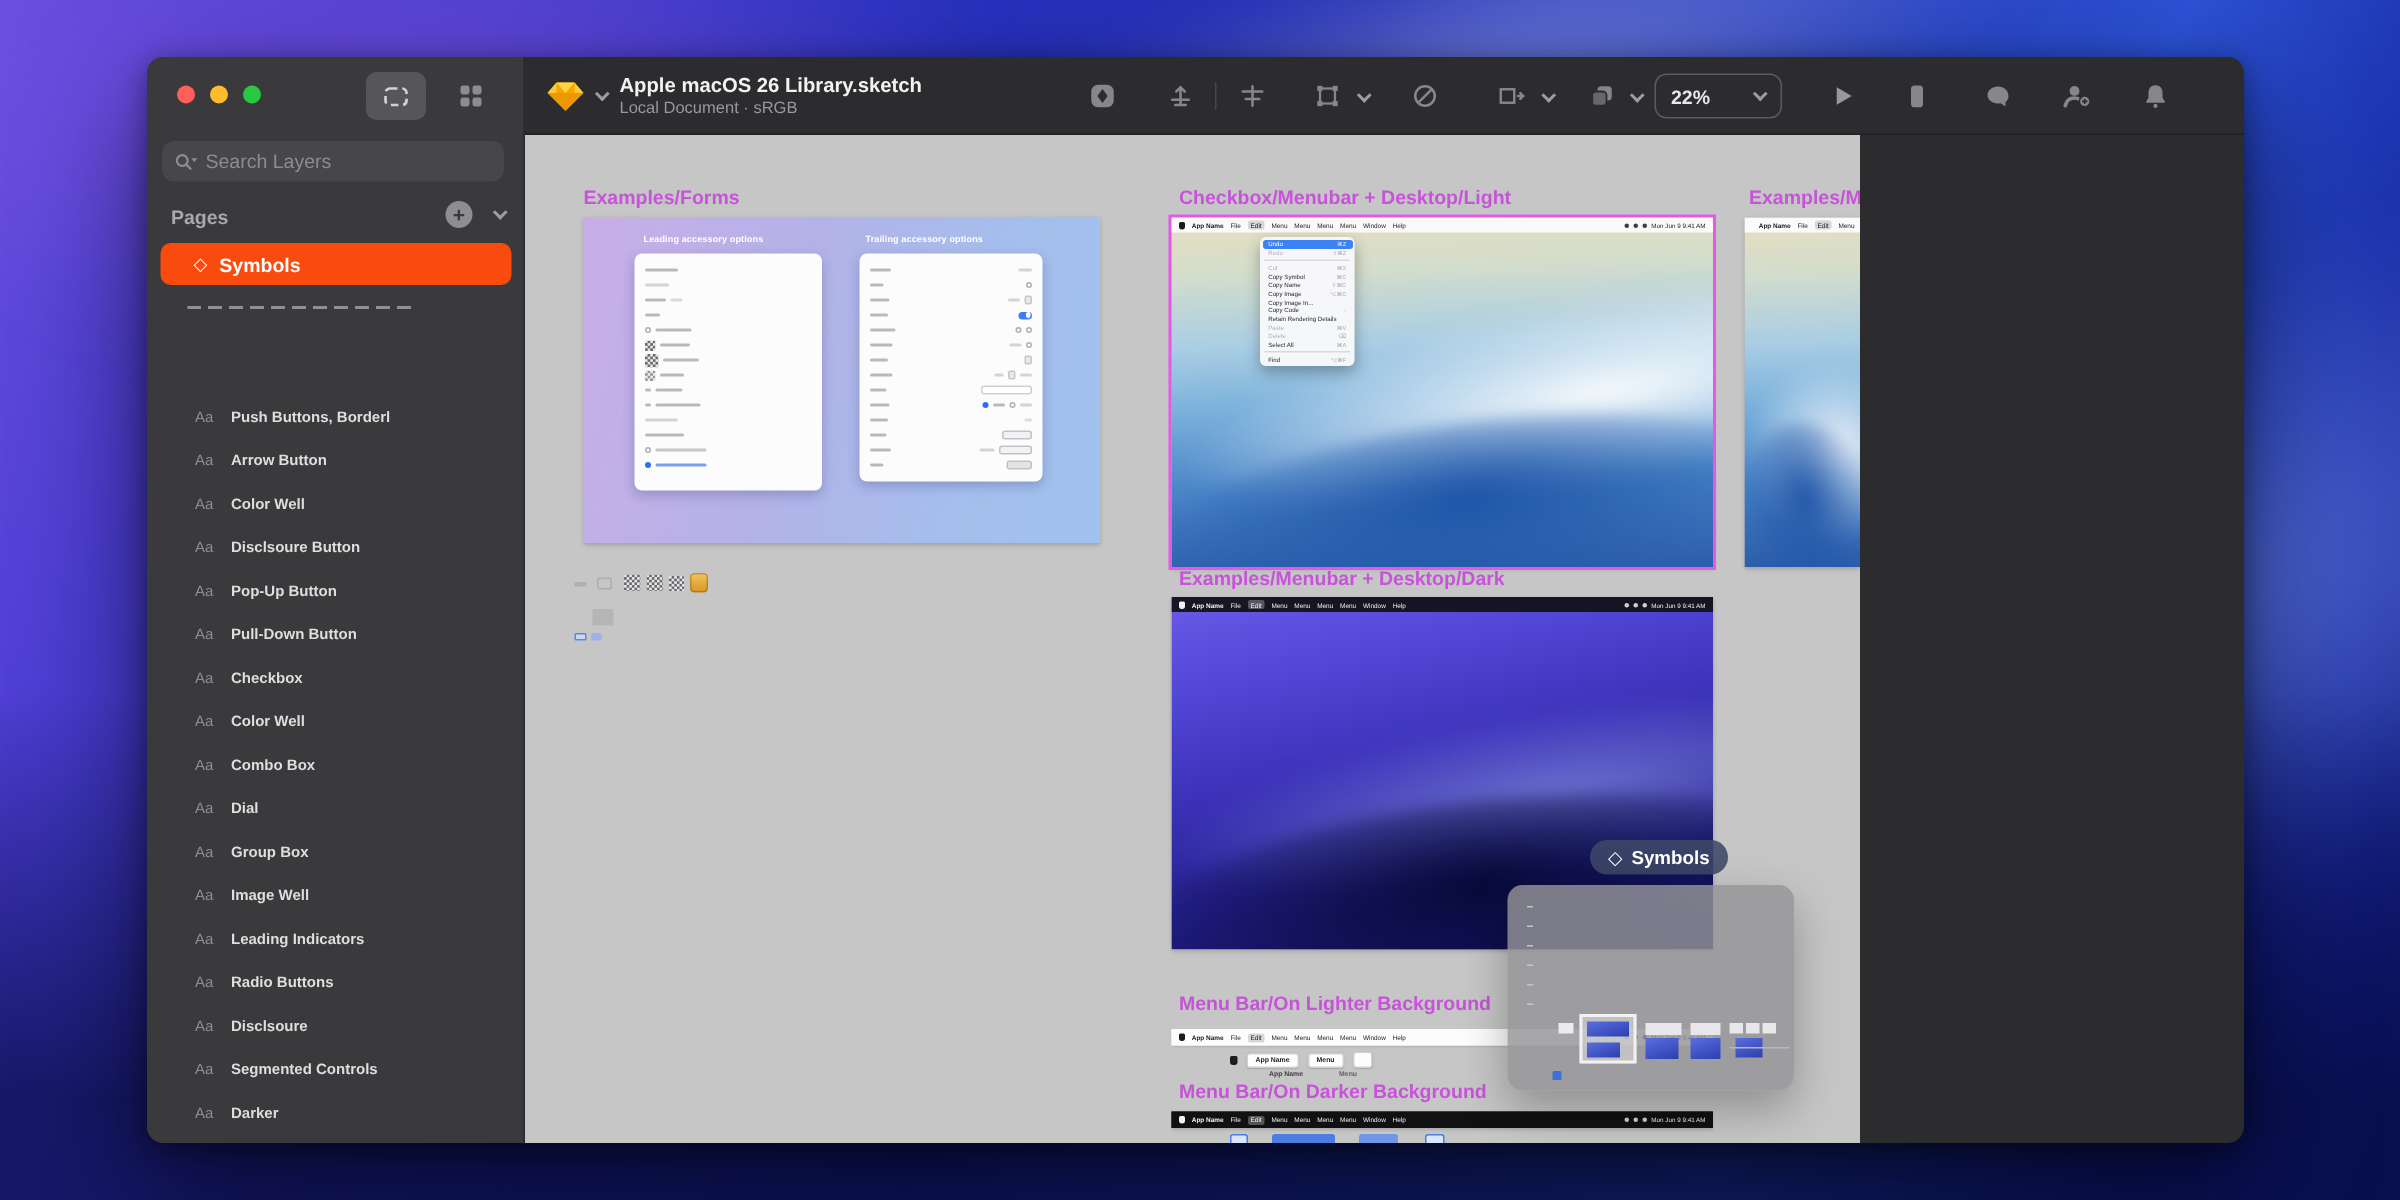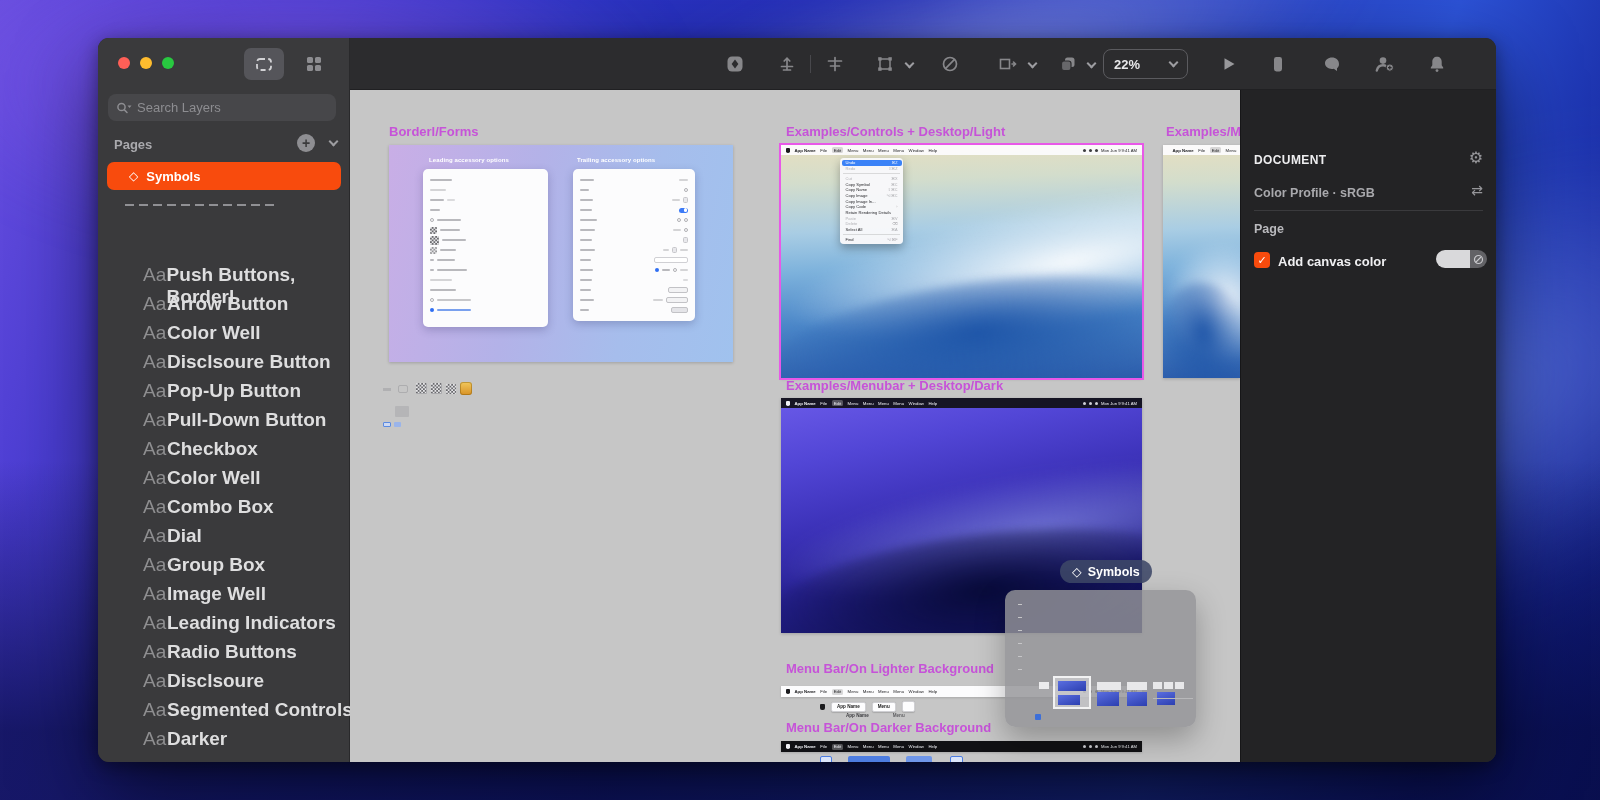--- a/index.html
+++ b/index.html
@@ -33,21 +33,21 @@
   .pgplus{position:absolute;right:34px;top:96px;width:18px;height:18px;border-radius:50%;background:#8e8e92;color:#3a3a3c;
     font-size:14px;font-weight:700;display:flex;align-items:center;justify-content:center;line-height:1;}
   .chv{display:inline-block;width:7px;height:7px;border-right:2px solid #9d9da1;border-bottom:2px solid #9d9da1;transform:rotate(45deg);}
   .pgchv{position:absolute;right:12px;top:100px;}
   .prow{position:absolute;left:9px;width:234px;height:28px;border-radius:7px;display:flex;align-items:center;gap:8px;
     padding-left:22px;color:#ececee;font-size:13px;font-weight:600;}
   .prow.sel{background:#f84b0d;color:#fff;}
   .dashes{position:absolute;left:27px;top:166px;width:152px;height:2px;
     background:repeating-linear-gradient(90deg,#909094 0 9px,transparent 9px 14px);}
   .sblist{position:absolute;left:0;top:226px;right:0;bottom:0;}
-  .sbi{position:absolute;left:16px;width:100%;height:28px;display:flex;color:#dededf;font-size:19px;font-weight:600;}
+  .sbi{position:absolute;left:3px;width:100%;height:28px;display:flex;align-items:center;color:#dededf;font-size:10px;font-weight:600;}
   .sbi .aa{color:#8e8e90;font-weight:400;width:24px;margin-left:29px;}
   
   .tb{position:absolute;left:252px;top:0;right:0;height:52px;background:#2c2c2e;border-bottom:1px solid #202022;}
   .doc{position:absolute;left:14px;top:0;height:52px;display:flex;align-items:center;gap:8px;}
   .ttl{line-height:1.25;}
   .ttl .t1{color:#f2f2f3;font-size:13.5px;font-weight:700;}
   .ttl .t2{color:#98989c;font-size:11px;}
   .tic{position:absolute;top:16px;width:20px;height:20px;}
   .tsep{position:absolute;top:17px;width:1px;height:18px;background:#48484c;}
   .zoombox{position:absolute;left:753px;top:11px;width:85px;height:30px;border:1px solid #5b5b5f;border-radius:8px;
@@ -263,20 +263,33 @@
           <span>Segmented Controls</span>
         </div>
       <div class="sbi" style="top:464px">
           <span class="aa">Aa</span>
           <span>Darker</span>
         </div>
     </div>
   </div>
 
   <div class="tb">
+    <div class="doc">
+      <svg width="26" height="24" viewBox="0 0 26 24">
+        <path d="M7 3h12l6 7-12 12L1 10z" fill="#f7a500"></path>
+        <path d="M7 3h12l-6 7z" fill="#ffd447"></path>
+        <path d="M1 10h24L13 22z" fill="#e88c00" opacity=".55"></path>
+        <path d="M7 3L1 10h6zM19 3l6 7h-6z" fill="#ffc933"></path>
+      </svg>
+      <span class="chv" style="margin-top:-4px"></span>
+      <div class="ttl">
+        <div class="t1">Apple macOS 26 Library.sketch</div>
+        <div class="t2">Local Document · sRGB</div>
+      </div>
+    </div>
 
     <span class="tic" style="left:375px">
       <svg width="20" height="20" viewBox="0 0 20 20">
           <rect x="2.5" y="2.5" width="15" height="15" rx="4.5" fill="#87878a"></rect>
           <path d="M10 5.4l3.4 4.6L10 14.6 6.6 10z" fill="#2c2c2e"></path>
         </svg>
     </span>
     <span class="tic" style="left:427px">
       <svg width="20" height="20" viewBox="0 0 20 20" stroke="#87878a" stroke-width="1.7" fill="none" stroke-linecap="round">
         <path d="M10 4.5v11M7.2 7l2.8-2.8L12.8 7"></path>
@@ -351,22 +364,22 @@
     <span class="tic" style="left:1077px">
       <svg width="20" height="20" viewBox="0 0 20 20">
         <path d="M10 2.8c-2.9 0-4.7 2.1-4.7 5v3.4L3.8 13.6v.9h12.4v-.9l-1.5-2.4V7.8c0-2.9-1.8-5-4.7-5z" fill="#87878a"></path>
         <circle cx="10" cy="16.6" r="1.4" fill="#87878a"></circle>
       </svg>
     </span>
   </div>
 
   <div class="cv">
 
-    <div class="ablabel" style="left:39px;top:34px">Borderl/Forms</div>
-    <div class="ablabel" style="left:436px;top:34px">Examples/Controls + Desktop/Light</div>
+    <div class="ablabel" style="left:39px;top:34px">Examples/Forms</div>
+    <div class="ablabel" style="left:436px;top:34px">Checkbox/Menubar + Desktop/Light</div>
     <div class="ablabel" style="left:816px;top:34px">Examples/Me</div>
     <div class="ablabel" style="left:436px;top:288px">Examples/Menubar + Desktop/Dark</div>
     <div class="ablabel" style="left:436px;top:571px">Menu Bar/On Lighter Background</div>
     <div class="ablabel" style="left:436px;top:630px">Menu Bar/On Darker Background</div>
 
     <div class="board forms">
       <div class="fhead" style="left:40px">Leading accessory options</div>
       <div class="fhead" style="left:188px">Trailing accessory options</div>
       <div class="fcard" style="left:34px;top:24px;width:125px;height:158px">
         <div class="frow">
@@ -766,32 +779,13 @@
       <div style="left:122px;top:102px;width:20px;height:14px" class="gth"></div>
       <div style="left:148px;top:92px;width:9px;height:7px" class="gbar"></div>
       <div style="left:159px;top:92px;width:9px;height:7px" class="gbar"></div>
       <div style="left:170px;top:92px;width:9px;height:7px" class="gbar"></div>
       <div style="left:152px;top:102px;width:18px;height:13px" class="gth"></div>
       <div style="left:148px;top:108px;width:40px;height:1px;background:#b8b8ba"></div>
       <div style="left:30px;top:124px;width:6px;height:6px;background:#3d6fd8;border-radius:1px"></div>
     </div>
   </div>
 
-  <div class="ins">
-    <div class="hd">DOCUMENT</div>
-    <div class="gear">⚙</div>
-    <div class="cprof">Color Profile · sRGB</div>
-    <div class="swap">⇄</div>
-    <div class="div"></div>
-    <div class="pg">Page</div>
-    <div class="ckbox">✓</div>
-    <div class="cklabel">Add canvas color</div>
-    <div class="cwell">
-      <span class="wl"></span>
-      <span class="wr">
-        <svg width="11" height="11" viewBox="0 0 11 11">
-            <circle cx="5.5" cy="5.5" r="4" fill="none" stroke="#c9c9cc" stroke-width="1.2"></circle>
-            <path d="M3 8L8 3" stroke="#c9c9cc" stroke-width="1.1"></path>
-          </svg>
-      </span>
-    </div>
-  </div>
 </div>
 
 </body></html>

